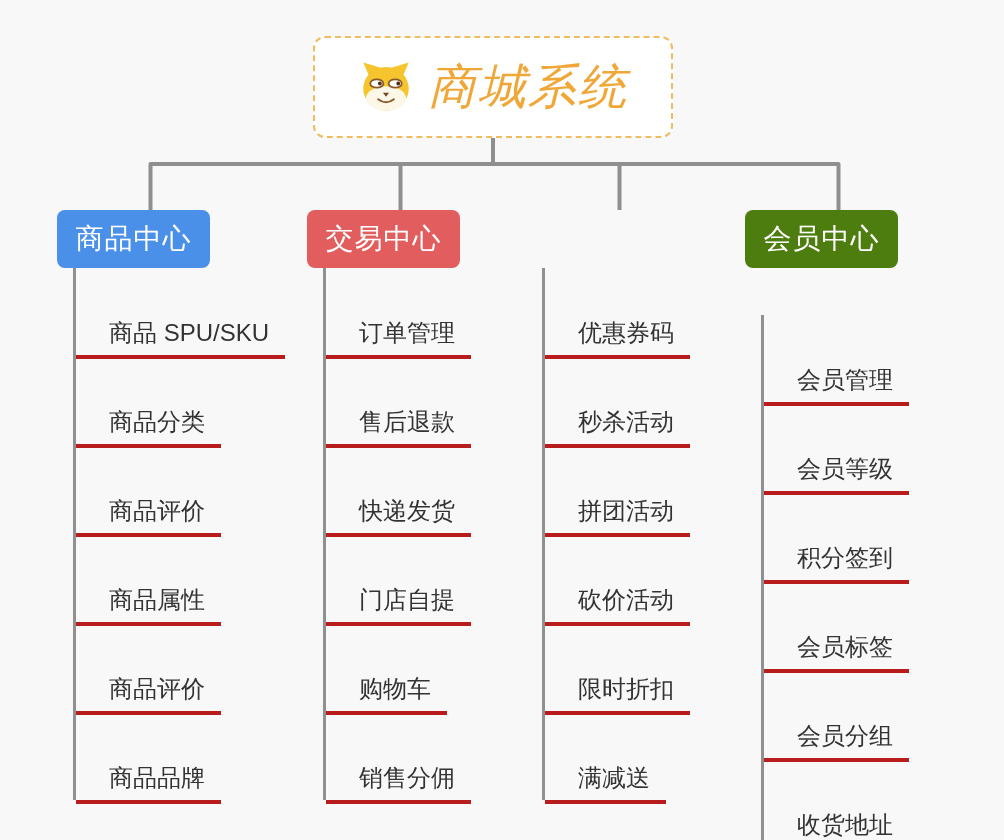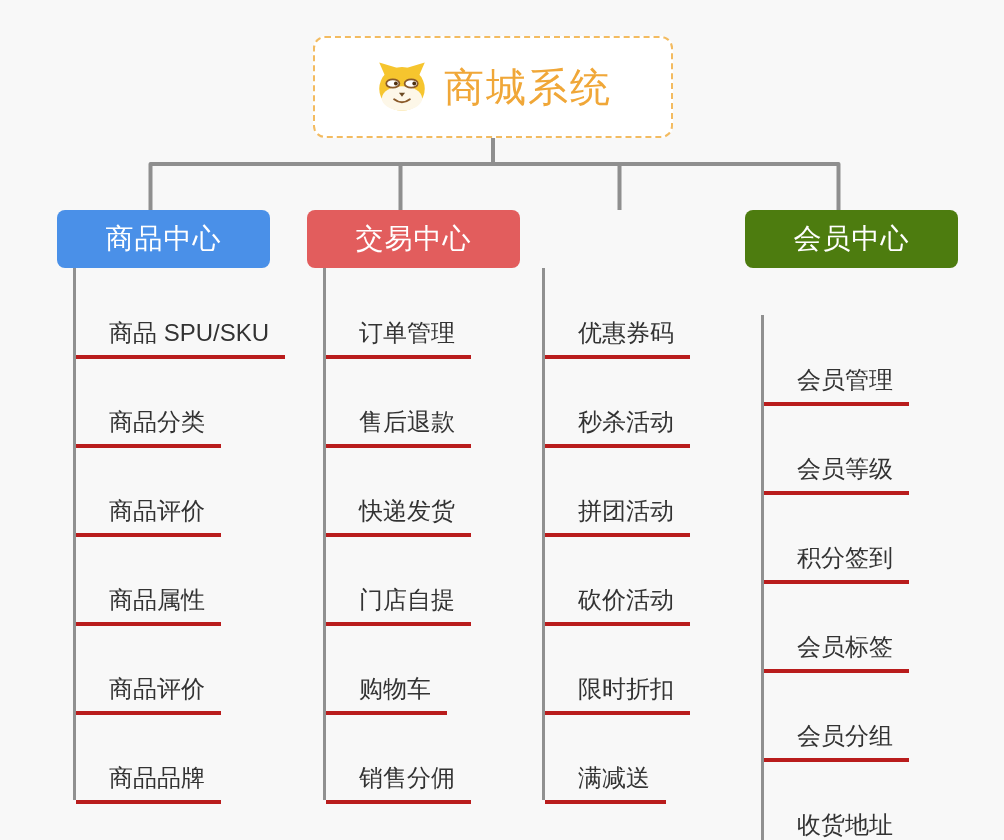--- a/index.html
+++ b/index.html
@@ -19,29 +19,30 @@
   .root-node {
     position:absolute; left:313px; top:36px; width:360px; height:102px;
     background:#ffffff;
     border:2px dashed #f3bb60;
     border-radius:12px;
     box-sizing:border-box;
     display:flex; align-items:center; justify-content:center; gap:14px;
   }
   .root-title {
     color:#f0a738;
-    font-size:40px;
+    font-size:48px;
     letter-spacing:2px;
     white-space:nowrap;
+    font-style:italic;
   }
   .root-icon { width:56px; height:56px; flex:0 0 auto; }
 
   
   .branch-box {
-    position:absolute; top:210px; width:213px; height:58px;
+    position:absolute; top:210px; width:153px; height:58px;
     border-radius:8px;
     color:#ffffff; font-size:28px; letter-spacing:1px;
     display:flex; align-items:center; justify-content:center;
     white-space:nowrap;
   }
   .b0 { left:57px;  background:#4a90e8; }
   .b1 { left:307px; background:#e25d5d; }
   .b2 { left:526px; background:#eca93f; }
   .b3 { left:745px; background:#4d7c0f; }
 

